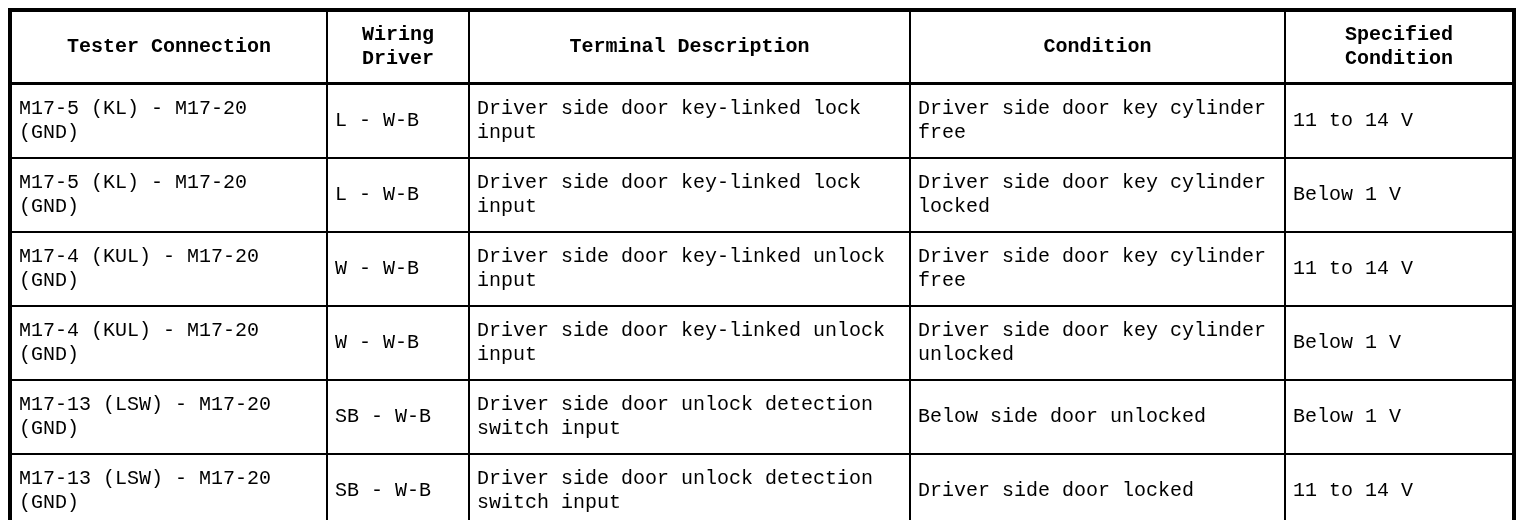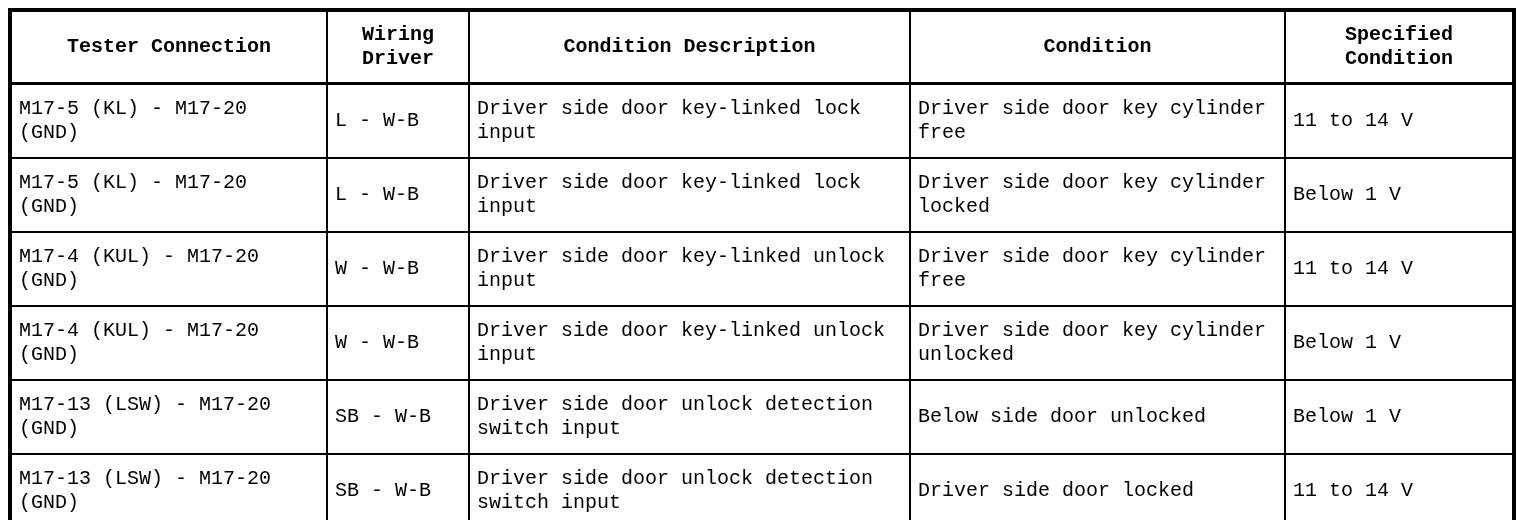--- a/index.html
+++ b/index.html
@@ -68,21 +68,21 @@
       <col class="c-wiring">
       <col class="c-terminal">
       <col class="c-cond">
       <col class="c-spec">
     </colgroup>
     <thead>
       <tr>
         <th>Tester Connection</th>
         <th>Wiring
 Driver</th>
-        <th>Condition Description</th>
+        <th>Terminal Description</th>
         <th>Condition</th>
         <th>Specified
 Condition</th>
       </tr>
     </thead>
     <tbody>
       <tr>
         <td>M17-5 (KL) - M17-20
 (GND)</td>
         <td>L - W-B</td>

